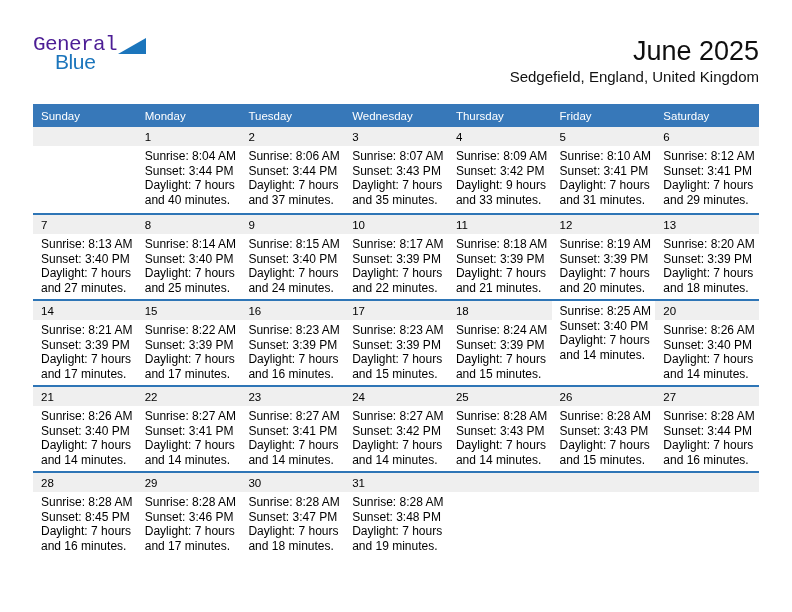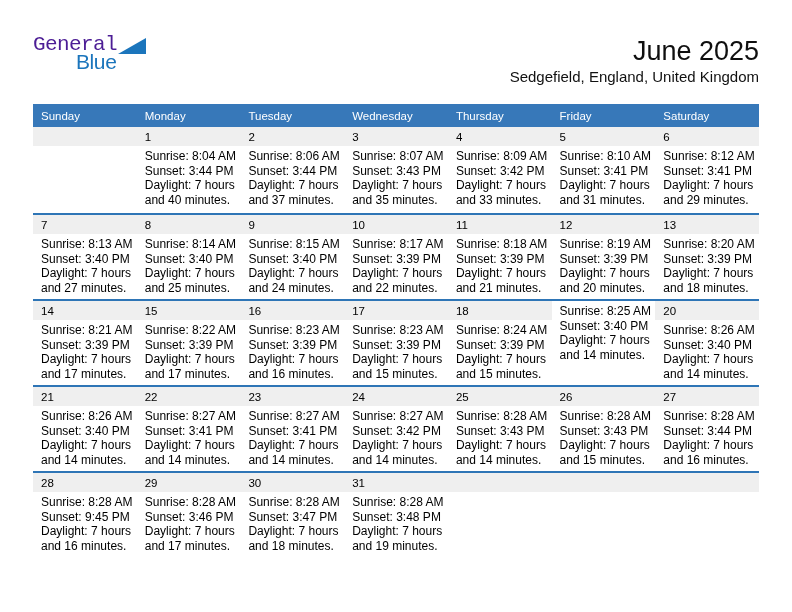--- a/index.html
+++ b/index.html
@@ -18,21 +18,21 @@
   .logo-general {
     font-size: 21px; color: #4c1d95; letter-spacing: -0.6px; line-height: 1; font-family: Liberation Mono, monospace;
   }
   .logo-triangle {
     width: 28px; height: 16px; background: #1b75bc;
     clip-path: polygon(0 100%, 100% 0, 100% 100%);
     margin-left: 1px; margin-bottom: 1px;
   }
   .logo-blue {
     font-size: 21px; color: #1b75bc; letter-spacing: -0.4px;
-    margin-left: 43px; margin-top: -4px; line-height: 1;
+    margin-left: 22px; margin-top: -4px; line-height: 1;
   }
   
   .title-block { position: absolute; right: 33px; top: 38px; text-align: right; }
   .cal-title { font-size: 27px; color: #0f0f0f; line-height: 1; }
   .cal-subtitle { font-size: 15px; color: #111111; margin-top: 4px; line-height: 1; }
   
   .calendar { position: absolute; left: 33px; top: 104px; width: 726px; }
   .day-header-row { display: flex; height: 23px; align-items: center; background: #3778b9; }
   .day-header {
     flex: 1 1 0; color: #ffffff; font-size: 11.5px; padding-left: 8px;
@@ -114,21 +114,21 @@
               <div class="cell-line">Daylight: 7 hours and 35 minutes.</div>
             </div>
           </div>
           <div class="cell">
             <div class="day-band">
               <span>4</span>
             </div>
             <div class="cell-body">
               <div class="cell-line">Sunrise: 8:09 AM</div>
               <div class="cell-line">Sunset: 3:42 PM</div>
-              <div class="cell-line">Daylight: 7 hours and 33 minutes.</div>
+              <div class="cell-line">Daylight: 9 hours and 33 minutes.</div>
             </div>
           </div>
           <div class="cell">
             <div class="day-band">
               <span>5</span>
             </div>
             <div class="cell-body">
               <div class="cell-line">Sunrise: 8:10 AM</div>
               <div class="cell-line">Sunset: 3:41 PM</div>
               <div class="cell-line">Daylight: 7 hours and 31 minutes.</div>
@@ -358,21 +358,21 @@
             </div>
           </div>
         </div>
         <div class="week-row">
           <div class="cell">
             <div class="day-band">
               <span>28</span>
             </div>
             <div class="cell-body">
               <div class="cell-line">Sunrise: 8:28 AM</div>
-              <div class="cell-line">Sunset: 9:45 PM</div>
+              <div class="cell-line">Sunset: 8:45 PM</div>
               <div class="cell-line">Daylight: 7 hours and 16 minutes.</div>
             </div>
           </div>
           <div class="cell">
             <div class="day-band">
               <span>29</span>
             </div>
             <div class="cell-body">
               <div class="cell-line">Sunrise: 8:28 AM</div>
               <div class="cell-line">Sunset: 3:46 PM</div>

